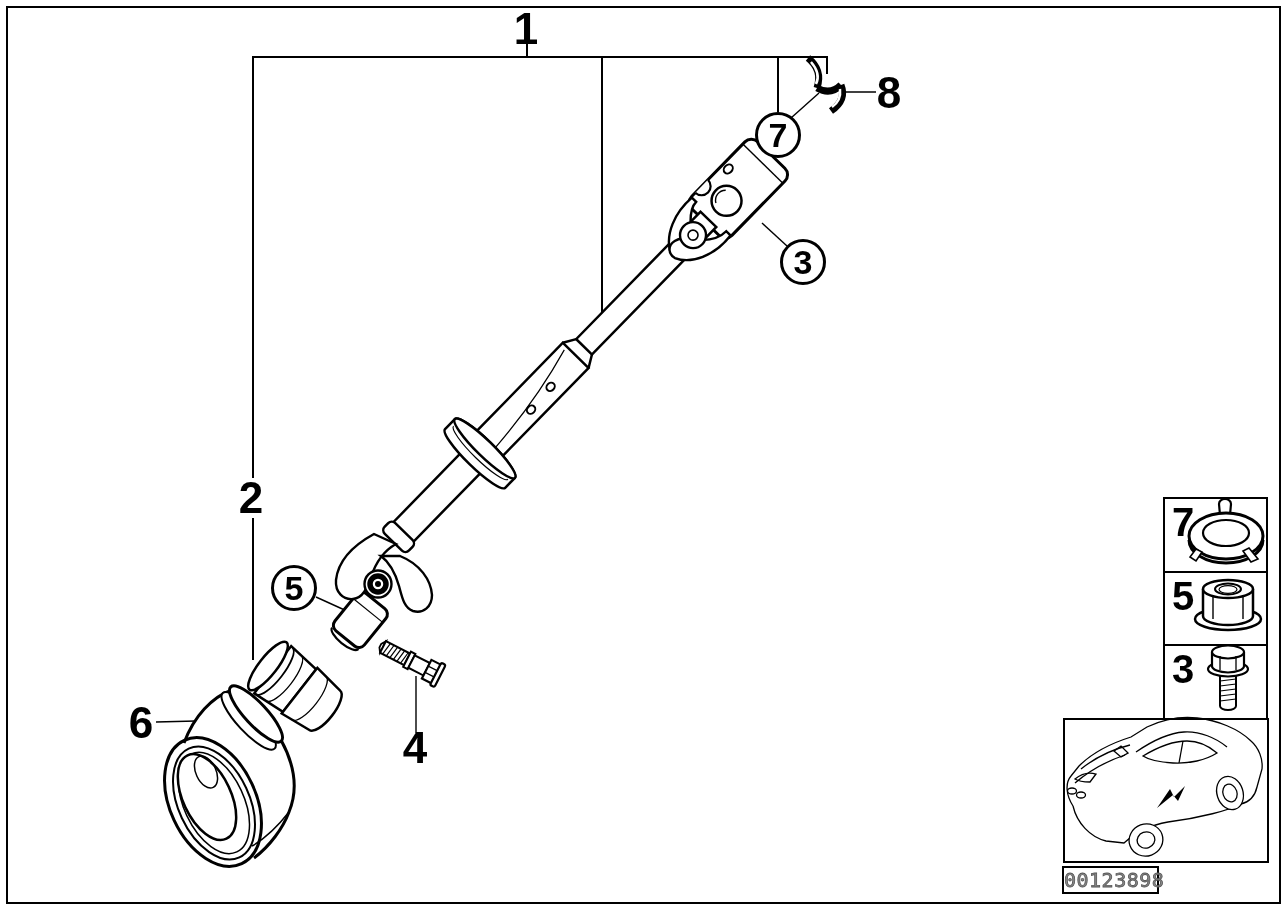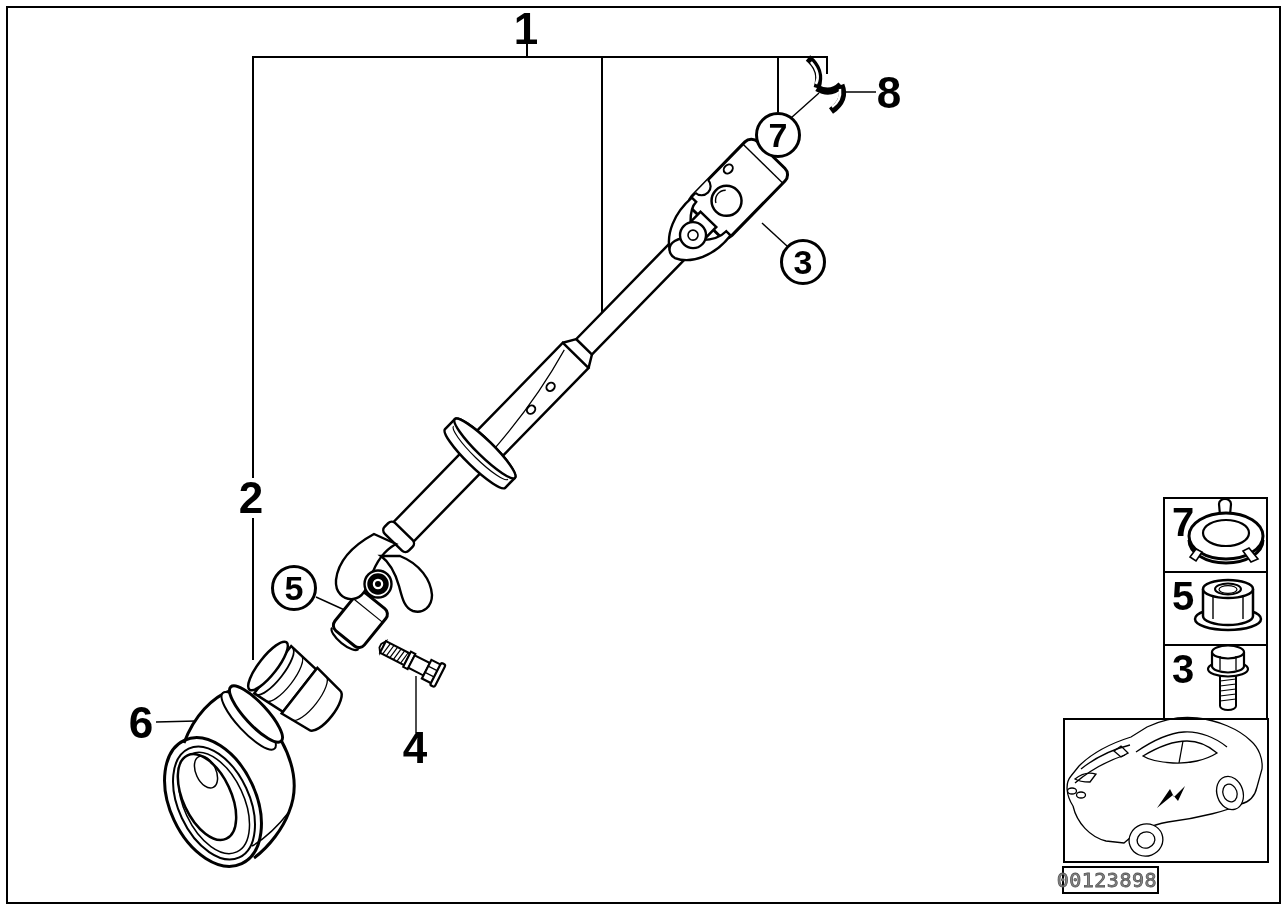--- a/index.html
+++ b/index.html
@@ -15,21 +15,21 @@
         align-items:center;justify-content:center;font-weight:bold;font-size:34px;
         color:#000;z-index:4;box-sizing:border-box;}
   .legend-cell{position:absolute;border:2px solid #000;box-sizing:border-box;
         background:transparent;z-index:3;}
   .legend-num{position:absolute;left:7px;top:1px;font-weight:bold;font-size:40px;
         color:#000;line-height:1.1;}
   .car-box{position:absolute;left:1063px;top:718px;width:206px;height:145px;
         border:2px solid #000;box-sizing:border-box;z-index:3;}
   .id-box{position:absolute;left:1062px;top:866px;width:97px;height:28px;
         border:2px solid #000;box-sizing:border-box;z-index:3;display:flex;
-        align-items:center;justify-content:flex-end;
+        align-items:center;justify-content:flex-start;
         font-family:"DejaVu Sans Mono",monospace;font-size:20px;color:#888;
         -webkit-text-stroke:0.8px #555;letter-spacing:0.5px;}
 </style>
 </head>
 <body>
 
 <div class="page">
 
   <div class="page-border"></div>
 

